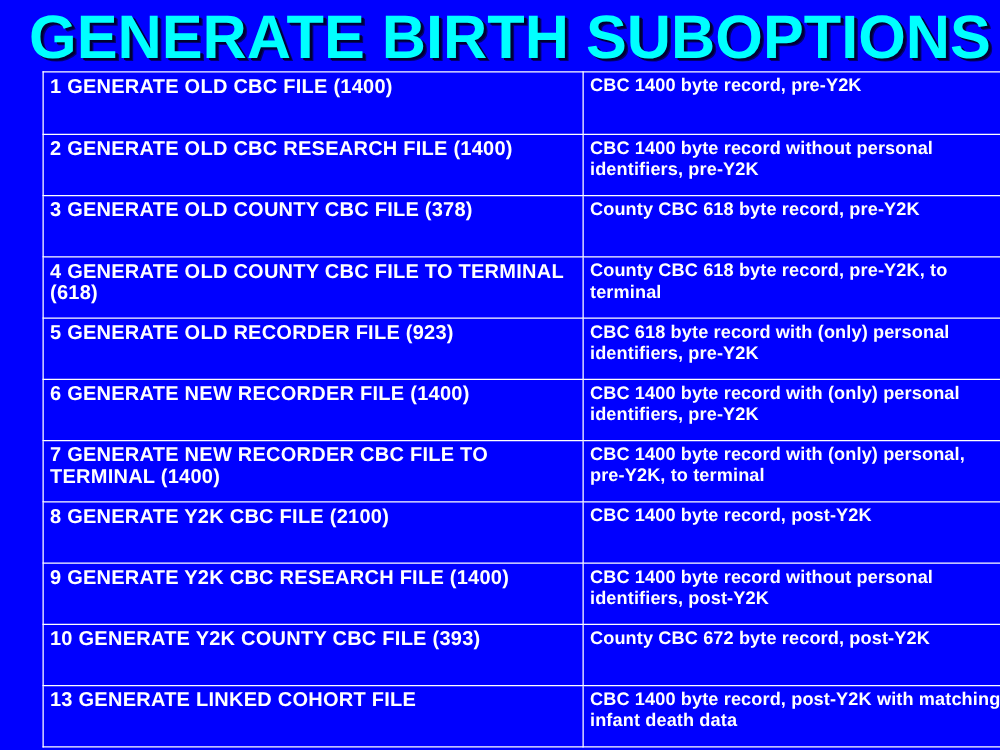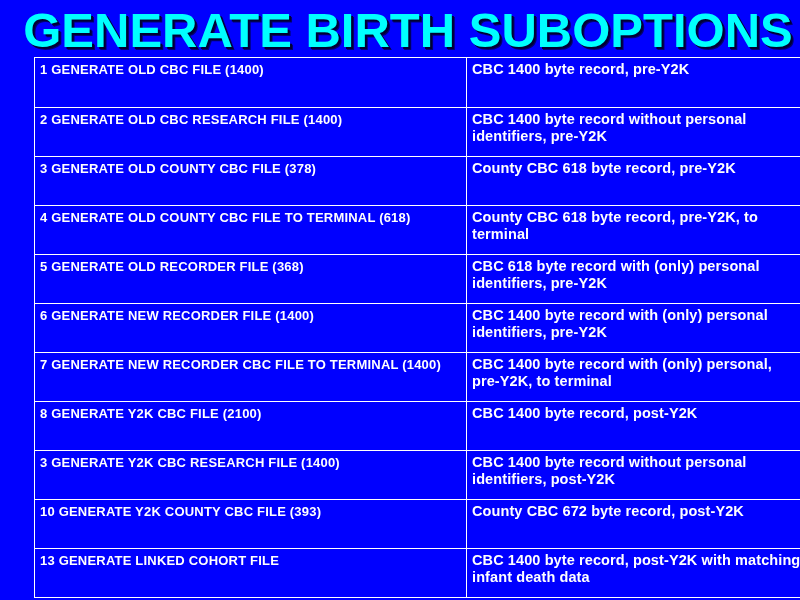--- a/index.html
+++ b/index.html
@@ -49,21 +49,21 @@
   #options-table td {
     border: 1px solid #ffffff;
     vertical-align: top;
     color: #ffffff;
     font-weight: bold;
     padding: 3px 4px 2px 5px;
     overflow: hidden;
   }
   td.col-option {
     width: 422px;
-    font-size: 13px;
+    font-size: 16px;
     line-height: 17px;
     letter-spacing: 0.2px;
   }
   td.col-desc {
     width: 330px;
     font-size: 14.5px;
     line-height: 17px;
     letter-spacing: 0.1px;
   }
 </style>
@@ -84,37 +84,37 @@
     </tr>
     <tr>
       <td class="col-option">3 GENERATE OLD COUNTY CBC FILE (378)</td>
       <td class="col-desc">County CBC 618 byte record, pre-Y2K</td>
     </tr>
     <tr>
       <td class="col-option">4 GENERATE OLD COUNTY CBC FILE TO TERMINAL (618)</td>
       <td class="col-desc">County CBC 618 byte record, pre-Y2K, to terminal</td>
     </tr>
     <tr>
-      <td class="col-option">5 GENERATE OLD RECORDER FILE (368)</td>
+      <td class="col-option">5 GENERATE OLD RECORDER FILE (923)</td>
       <td class="col-desc">CBC 618 byte record with (only) personal identifiers, pre-Y2K</td>
     </tr>
     <tr>
       <td class="col-option">6 GENERATE NEW RECORDER FILE (1400)</td>
       <td class="col-desc">CBC 1400 byte record with (only) personal identifiers, pre-Y2K</td>
     </tr>
     <tr>
       <td class="col-option">7 GENERATE NEW RECORDER CBC FILE TO TERMINAL (1400)</td>
       <td class="col-desc">CBC 1400 byte record with (only) personal, pre-Y2K, to terminal</td>
     </tr>
     <tr>
       <td class="col-option">8 GENERATE Y2K CBC FILE (2100)</td>
       <td class="col-desc">CBC 1400 byte record, post-Y2K</td>
     </tr>
     <tr>
-      <td class="col-option">3 GENERATE Y2K CBC RESEARCH FILE (1400)</td>
+      <td class="col-option">9 GENERATE Y2K CBC RESEARCH FILE (1400)</td>
       <td class="col-desc">CBC 1400 byte record without personal identifiers, post-Y2K</td>
     </tr>
     <tr>
       <td class="col-option">10 GENERATE Y2K COUNTY CBC FILE (393)</td>
       <td class="col-desc">County CBC 672 byte record, post-Y2K</td>
     </tr>
     <tr>
       <td class="col-option">13 GENERATE LINKED COHORT FILE</td>
       <td class="col-desc">CBC 1400 byte record, post-Y2K with matching infant death data</td>
     </tr>

